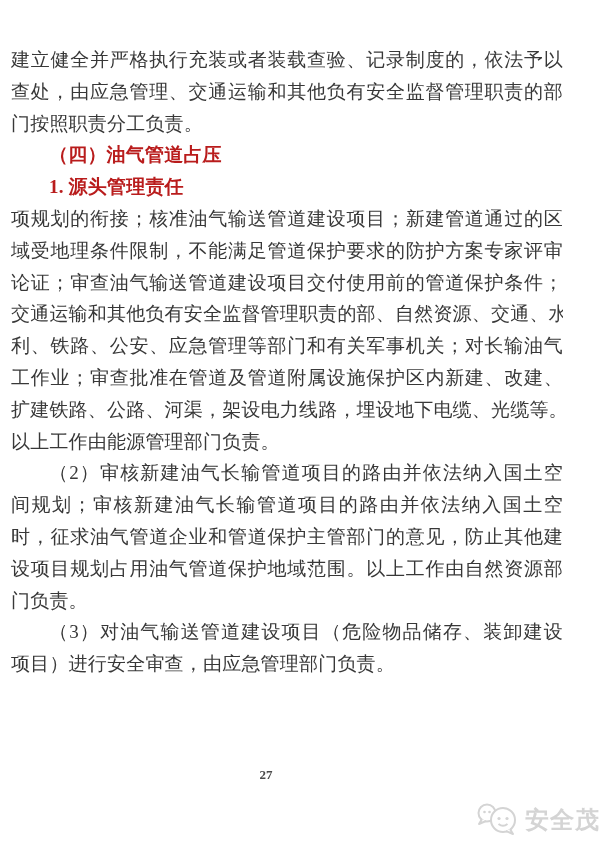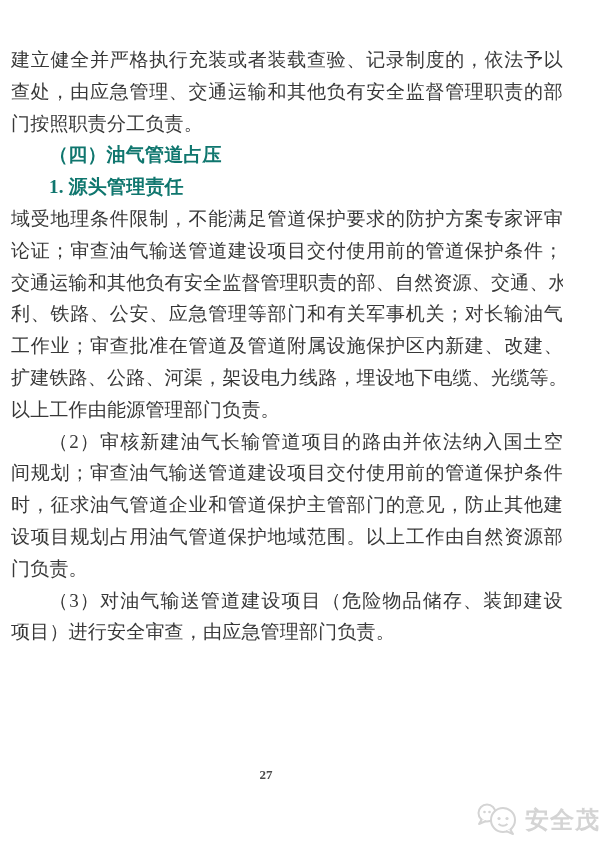--- a/index.html
+++ b/index.html
@@ -35,21 +35,21 @@
   }
   .ln.short {
     text-align: right;
     text-align-last: left;
   }
   .ln.indent {
     text-indent: 38px;
   }
   .ln.head {
     font-weight: bold;
-    color: #0f766e;
+    color: #b91c1c;
     text-align: left;
     text-align-last: left;
   }
   .page-number {
     position: absolute;
     left: 0;
     top: 767px;
     width: 532px;
     text-align: center;
     font-size: 13px;
@@ -77,29 +77,30 @@
 <body>
 
 <div class="page">
 
   <div class="text-block">
     <div class="ln">建立健全并严格执行充装或者装载查验、记录制度的，依法予以</div>
     <div class="ln">查处，由应急管理、交通运输和其他负有安全监督管理职责的部</div>
     <div class="ln short">门按照职责分工负责。</div>
     <div class="ln head indent">（四）油气管道占压</div>
     <div class="ln head indent">1. 源头管理责任</div>
+    <div class="ln">项规划的衔接；核准油气输送管道建设项目；新建管道通过的区</div>
     <div class="ln">域受地理条件限制，不能满足管道保护要求的防护方案专家评审</div>
     <div class="ln">论证；审查油气输送管道建设项目交付使用前的管道保护条件；</div>
     <div class="ln">交通运输和其他负有安全监督管理职责的部、自然资源、交通、水</div>
     <div class="ln">利、铁路、公安、应急管理等部门和有关军事机关；对长输油气</div>
     <div class="ln">工作业；审查批准在管道及管道附属设施保护区内新建、改建、</div>
     <div class="ln">扩建铁路、公路、河渠，架设电力线路，埋设地下电缆、光缆等。</div>
     <div class="ln short">以上工作由能源管理部门负责。</div>
     <div class="ln indent">（2）审核新建油气长输管道项目的路由并依法纳入国土空</div>
-    <div class="ln">间规划；审查油气输送管道建设项目交付使用前的管道保护条件</div>
+    <div class="ln">间规划；审核新建油气长输管道项目的路由并依法纳入国土空</div>
     <div class="ln">时，征求油气管道企业和管道保护主管部门的意见，防止其他建</div>
     <div class="ln">设项目规划占用油气管道保护地域范围。以上工作由自然资源部</div>
     <div class="ln short">门负责。</div>
     <div class="ln indent">（3）对油气输送管道建设项目（危险物品储存、装卸建设</div>
     <div class="ln short">项目）进行安全审查，由应急管理部门负责。</div>
   </div>
 
   <div class="page-number">27</div>
 
   <div class="watermark">

